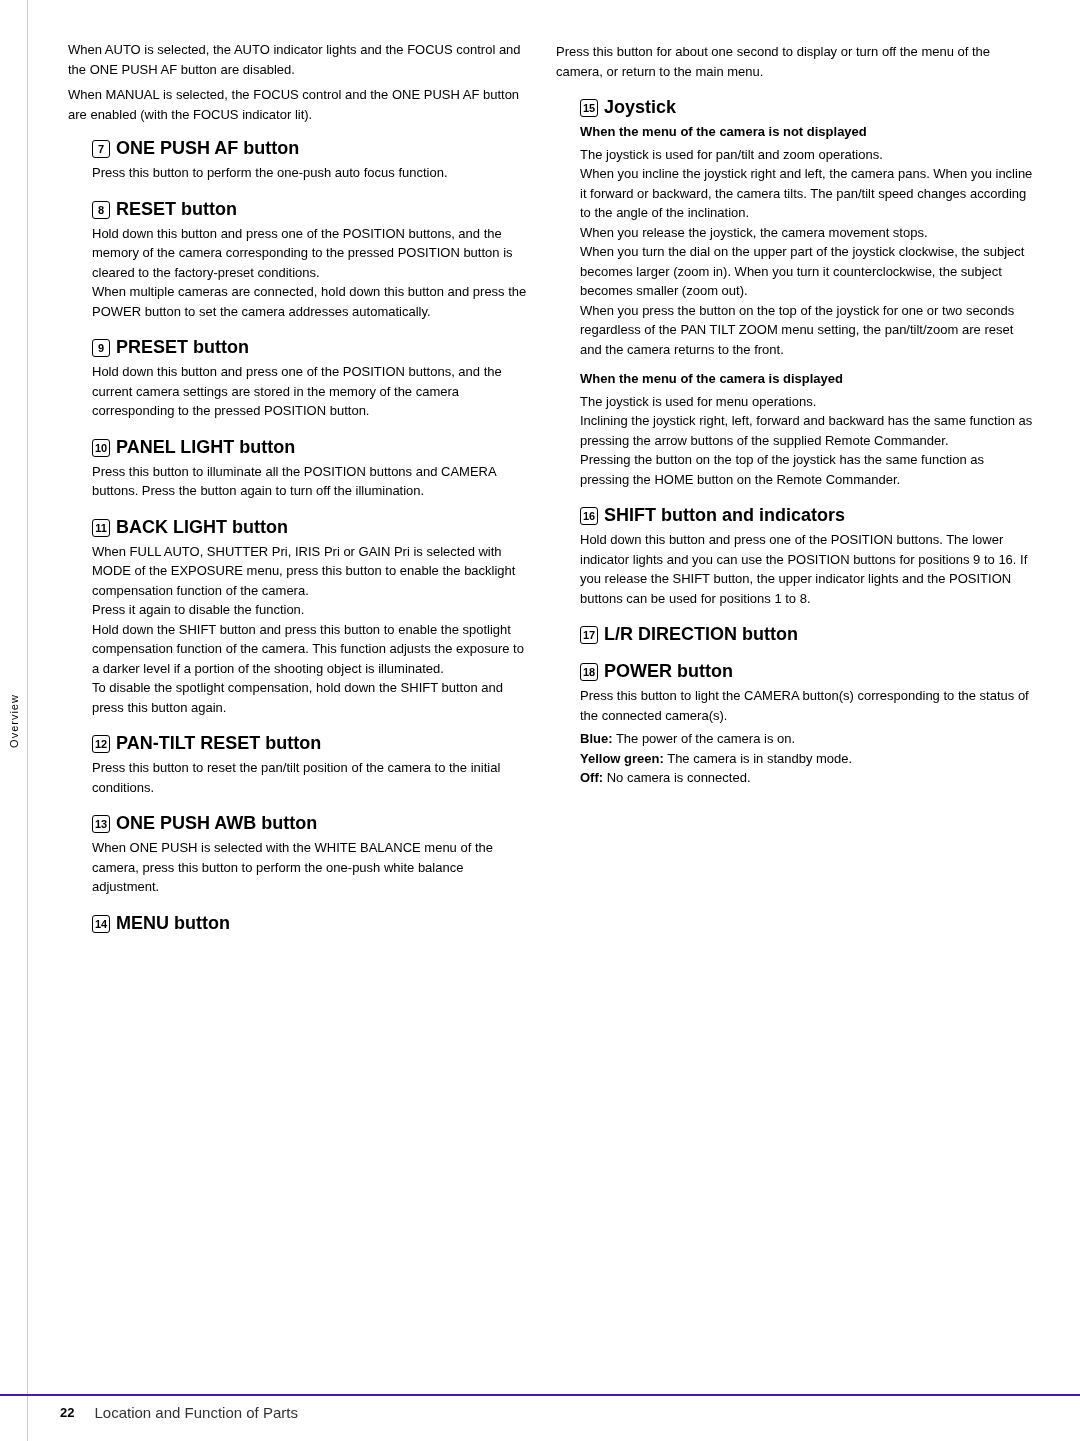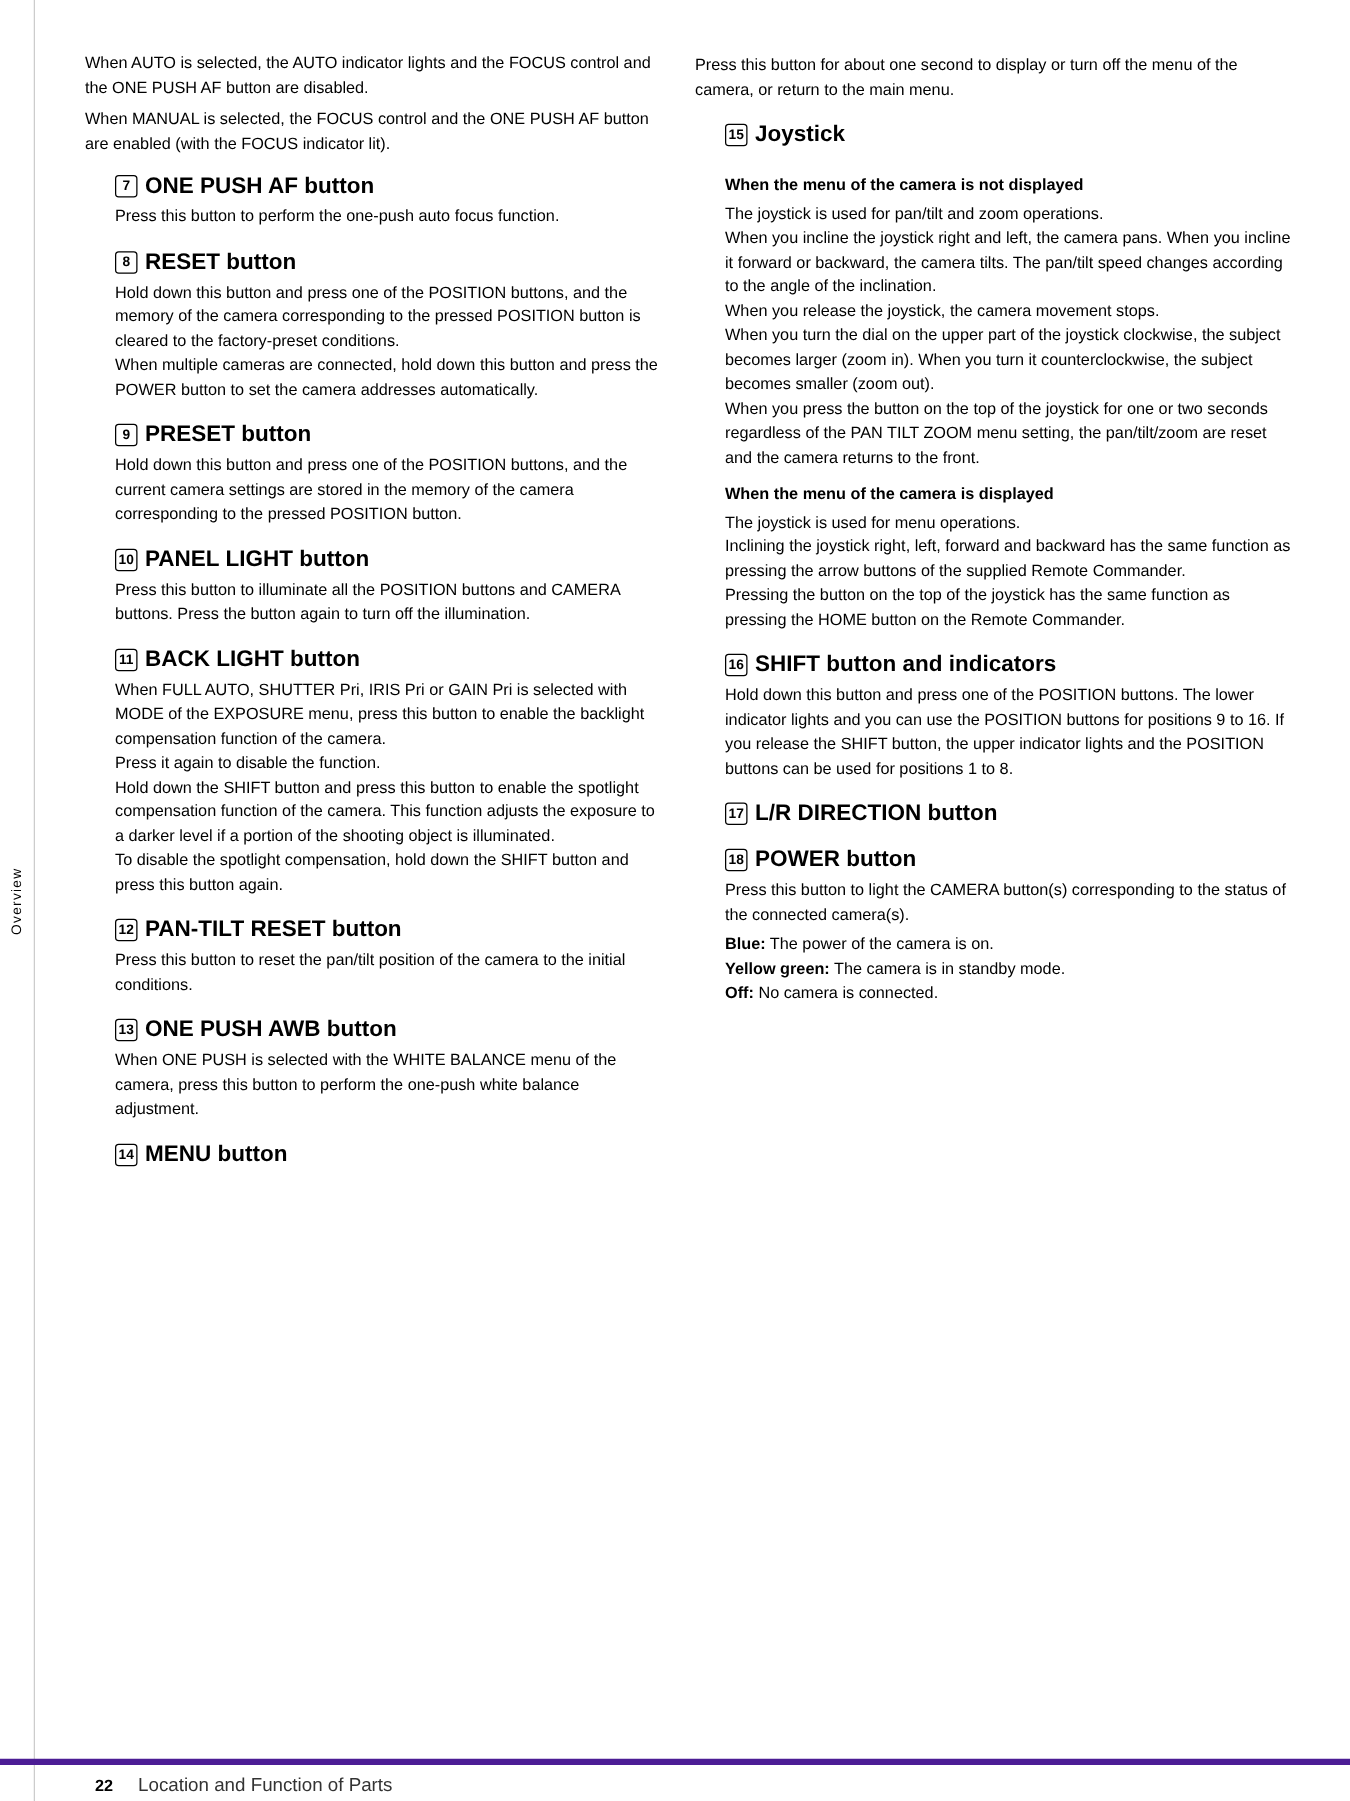--- a/index.html
+++ b/index.html
@@ -73,32 +73,32 @@
     }
     .item-body {
       font-size: 13px;
       line-height: 1.5;
       padding-left: 24px;
       margin-top: 2px;
     }
     .sub-heading {
       font-size: 13px;
       font-weight: bold;
-      margin-top: 20px;
+      margin-top: 4px;
       margin-bottom: 3px;
     }
     .footer {
       position: absolute;
-      bottom: 4px;
+      bottom: 20px;
       left: 0;
       right: 0;
       display: flex;
       align-items: center;
-      padding: 0 40px 0 76px;
-      border-top: 5px solid #4c1d95;
+      padding: 0 40px 0 60px;
+      border-top: 2px solid #4c1d95;
       padding-top: 8px;
     }
     .page-number {
       font-size: 13px;
       font-weight: bold;
       margin-right: 20px;
     }
     .footer-text {
       font-size: 15px;
       color: #333;

